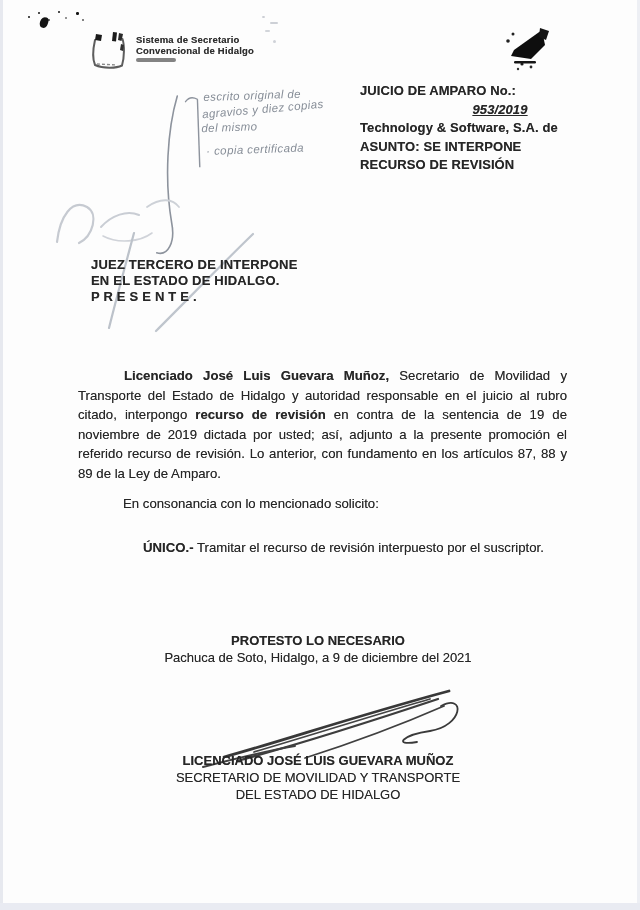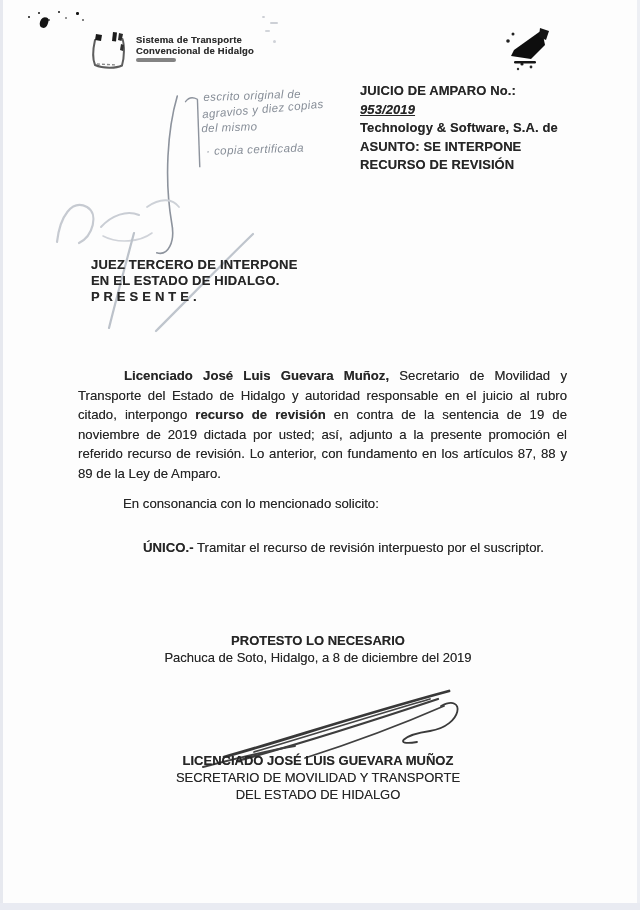--- a/index.html
+++ b/index.html
@@ -14,21 +14,21 @@
     box-shadow:inset 3px 0 0 #e7e9ef, inset -3px 0 0 #edeff4;
   }
   .abs{position:absolute;}
   .b{font-weight:bold;}
   .scan{text-shadow:0 0 .4px rgba(45,45,45,.55);}
   
   .lh-text{font-size:9.5px;font-weight:bold;line-height:11px;color:#2e2e2e;letter-spacing:.2px;}
   .lh-smudge{width:40px;height:4px;background:#5a5a5a;border-radius:2px;opacity:.75;margin-top:2px;}
   
   .case{font-size:13px;font-weight:bold;line-height:18.5px;letter-spacing:.1px;margin-left:18px;}
-  .case .num{font-style:italic;text-decoration:underline;}
+  .case .num{font-style:italic;text-decoration:underline;text-align:center;}
   
   .addr{font-size:13px;font-weight:bold;line-height:15.8px;letter-spacing:.2px;}
   
   .para{font-size:13.2px;line-height:19.6px;text-align:justify;}
   .indent{display:inline-block;width:46px;}
   .small-line{font-size:13.2px;}
   
   .hand{font-size:11.5px;font-style:italic;color:#868d97;line-height:14px;letter-spacing:.4px;white-space:nowrap;}
   
   .center-block{text-align:center;font-size:13px;line-height:17px;}
@@ -63,21 +63,21 @@
       <path d="M7,11 C5,20 4,29 7,36 C15,39.5 28,39.5 34,36.5 C36.5,28 36.5,16 34.5,10" fill="none" stroke="#5d5d5d" stroke-width="2" stroke-linecap="round"></path>
       <path d="M8,5 l6,1 l-1,6 l-6,-1 z" fill="#1b1b1b"></path>
       <path d="M25,3 l4,0.5 l-1,9 l-4,-0.5 z" fill="#1b1b1b"></path>
       <path d="M31,4 l4,1 l-1.5,7 l-3.5,-1 z" fill="#2a2a2a"></path>
       <path d="M33,15 l3,1 l-1,6 l-3,-1 z" fill="#303030"></path>
       <path d="M9,35 l20,1" stroke="#8a8a8a" stroke-width="1.4" stroke-dasharray="3 2"></path>
     </svg>
   </div>
 
   <div class="abs lh-text scan" style="left:136px;top:34px;">
-    <div>Sistema de Transporte</div>
+    <div>Sistema de Secretario</div>
     <div>Convencional de Hidalgo</div>
     <div class="lh-smudge"></div>
   </div>
 
   <div class="abs" style="left:500px;top:20px;">
     <svg width="56" height="52" viewBox="0 0 56 52">
       <path d="M14,30 L42,10 L45,25 L31,39 L11,36 Z" fill="#0e0e0e"></path>
       <path d="M40,8 l9,3 l-3,9 l-7,-3 z" fill="#151515"></path>
       <circle cx="8" cy="21" r="1.8" fill="#222"></circle>
       <circle cx="13" cy="14" r="1.5" fill="#222"></circle>
@@ -132,21 +132,21 @@
   </div>
 
   <div class="abs small-line scan" style="left:123px;top:496px;text-align:right;">En consonancia con lo mencionado solicito:</div>
 
   <div class="abs small-line scan" style="left:123px;top:540px;margin-left:20px;">
     <span class="b">ÚNICO.-</span><span> Tramitar el recurso de revisión interpuesto por el suscriptor.</span>
   </div>
 
   <div class="abs center-block scan" style="left:60px;top:632px;width:516px;">
     <div class="b">PROTESTO LO NECESARIO</div>
-    <div>Pachuca de Soto, Hidalgo, a 8 de diciembre del 2019</div>
+    <div>Pachuca de Soto, Hidalgo, a 9 de diciembre del 2021</div>
   </div>
 
   <svg class="abs" style="left:190px;top:680px;" width="290" height="95" viewBox="0 0 290 95">
     <path d="M34,77 C92,61 166,36 259,11" fill="none" stroke="#383838" stroke-width="2.8" stroke-linecap="round"></path>
     <path d="M47,81 C110,64 182,41 248,19" fill="none" stroke="#3d3d3d" stroke-width="2.2" stroke-linecap="round"></path>
     <path d="M64,72 C128,53 198,31 240,19" fill="none" stroke="#444" stroke-width="1.8" stroke-linecap="round"></path>
     <path d="M115,78 C165,62 215,43 254,26" fill="none" stroke="#404040" stroke-width="1.8" stroke-linecap="round"></path>
     <path d="M251,26 C276,13 273,46 240,51 C213,55 202,66 227,62" fill="none" stroke="#3a3a3a" stroke-width="1.8" stroke-linecap="round"></path>
     <path d="M13,87 C52,77 82,70 105,66" fill="none" stroke="#3f3f3f" stroke-width="2" stroke-linecap="round"></path>
   </svg>

